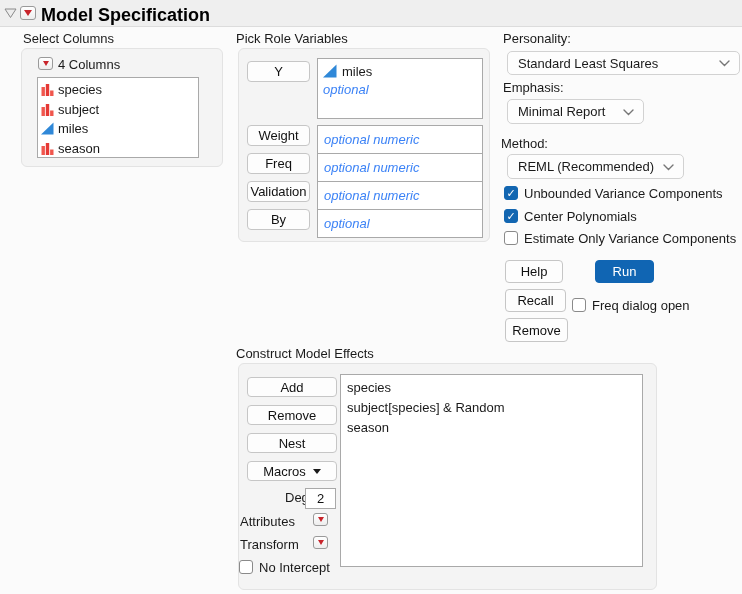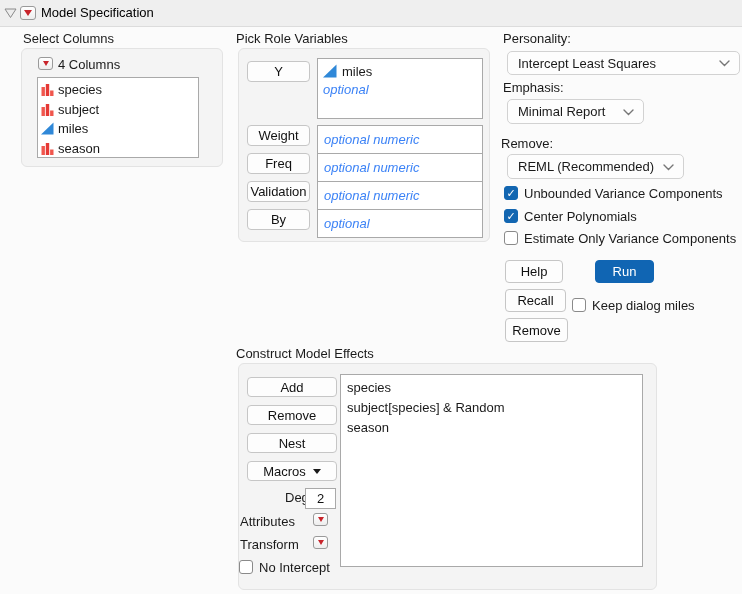--- a/index.html
+++ b/index.html
@@ -5,21 +5,21 @@
   * { box-sizing: border-box; margin: 0; padding: 0; }
   html,body { background: #fbfbfb; }
   body { font-family: "Liberation Sans", "DejaVu Sans", sans-serif; color: #1a1a1a; }
   #app { position: relative; width: 742px; height: 594px; background: #fbfbfb; overflow: hidden; }
 
   .abs { position: absolute; }
 
   
   .titlebar { left:0; top:0; width:742px; height:27px; background:#efefef; border-bottom:1px solid #dcdcdc; }
   .disclosure { left:4px; top:8px; width:13px; height:11px; }
-  .title { left:41px; top:5px; font-size:13px; font-weight:normal; color:#000; }
+  .title { left:41px; top:5px; font-size:18px; font-weight:bold; color:#000; }
 
   
   .red-tri-btn { width:16px; height:14px; background:linear-gradient(#ffffff,#eeeeee);
     border:1px solid #9a9a9a; border-radius:3px; display:flex; align-items:center; justify-content:center; }
   .red-tri-btn .tri { width:0; height:0; border-left:4px solid transparent; border-right:4px solid transparent; border-top:6px solid #c8242b; }
   .red-tri-btn.small { width:15px; height:13px; }
   .red-tri-btn.small .tri { border-left-width:3.5px; border-right-width:3.5px; border-top-width:5px; }
 
   
   .section-label { font-size:13px; color:#1a1a1a; }
@@ -165,56 +165,56 @@
     <span class="placeholder">optional numeric</span>
   </div>
 
   <div class="abs btn role-btn" style="left:247px; top:209px;">By</div>
   <div class="abs whitebox role-box" style="left:317px; top:209px;">
     <span class="placeholder">optional</span>
   </div>
 
   <div class="abs section-label" style="left:503px; top:31px;">Personality:</div>
   <div class="dropdown" style="left:507px; top:51px; width:233px; height:24px;">
-    <span>Intercept Least Squares</span>
+    <span>Standard Least Squares</span>
     <svg class="chev" width="11" height="7" viewBox="0 0 11 7">
         <path d="M1 1 L5.5 5.5 L10 1" stroke="#777" stroke-width="1.4" fill="none" stroke-linecap="round"></path>
       </svg>
   </div>
 
   <div class="abs section-label" style="left:503px; top:80px;">Emphasis:</div>
   <div class="dropdown" style="left:507px; top:99px; width:137px; height:25px;">
     <span>Minimal Report</span>
     <svg class="chev" width="11" height="7" viewBox="0 0 11 7">
         <path d="M1 1 L5.5 5.5 L10 1" stroke="#777" stroke-width="1.4" fill="none" stroke-linecap="round"></path>
       </svg>
   </div>
 
-  <div class="abs section-label" style="left:501px; top:136px;">Remove:</div>
+  <div class="abs section-label" style="left:501px; top:136px;">Method:</div>
   <div class="dropdown" style="left:507px; top:154px; width:177px; height:25px;">
     <span>REML (Recommended)</span>
     <svg class="chev" width="11" height="7" viewBox="0 0 11 7">
         <path d="M1 1 L5.5 5.5 L10 1" stroke="#777" stroke-width="1.4" fill="none" stroke-linecap="round"></path>
       </svg>
   </div>
 
   <div class="abs checkbox checked" style="left:504px; top:186px;"></div>
   <div class="abs cb-label" style="left:524px; top:186px;">Unbounded Variance Components</div>
 
   <div class="abs checkbox checked" style="left:504px; top:209px;"></div>
   <div class="abs cb-label" style="left:524px; top:209px;">Center Polynomials</div>
 
   <div class="abs checkbox" style="left:504px; top:231px;"></div>
   <div class="abs cb-label" style="left:524px; top:231px;">Estimate Only Variance Components</div>
 
   <div class="abs btn" style="left:505px; top:260px; width:58px; height:23px;">Help</div>
   <div class="abs btn btn-run" style="left:595px; top:260px; width:59px; height:23px;">Run</div>
   <div class="abs btn" style="left:505px; top:289px; width:61px; height:23px;">Recall</div>
   <div class="abs checkbox" style="left:572px; top:298px;"></div>
-  <div class="abs cb-label" style="left:592px; top:298px;">Keep dialog miles</div>
+  <div class="abs cb-label" style="left:592px; top:298px;">Freq dialog open</div>
   <div class="abs btn" style="left:505px; top:318px; width:63px; height:24px;">Remove</div>
 
   <div class="abs section-label" style="left:236px; top:346px;">Construct Model Effects</div>
   <div class="abs panel panel-effects"></div>
 
   <div class="abs btn eff-btn" style="top:377px;">Add</div>
   <div class="abs btn eff-btn" style="top:405px;">Remove</div>
   <div class="abs btn eff-btn" style="top:433px;">Nest</div>
   <div class="abs btn eff-btn" style="top:461px;">
     <span>Macros</span>

